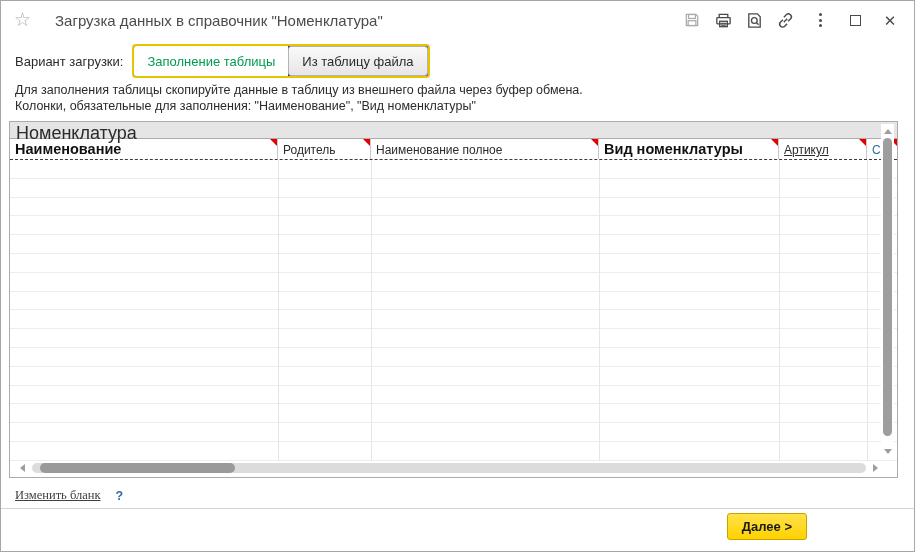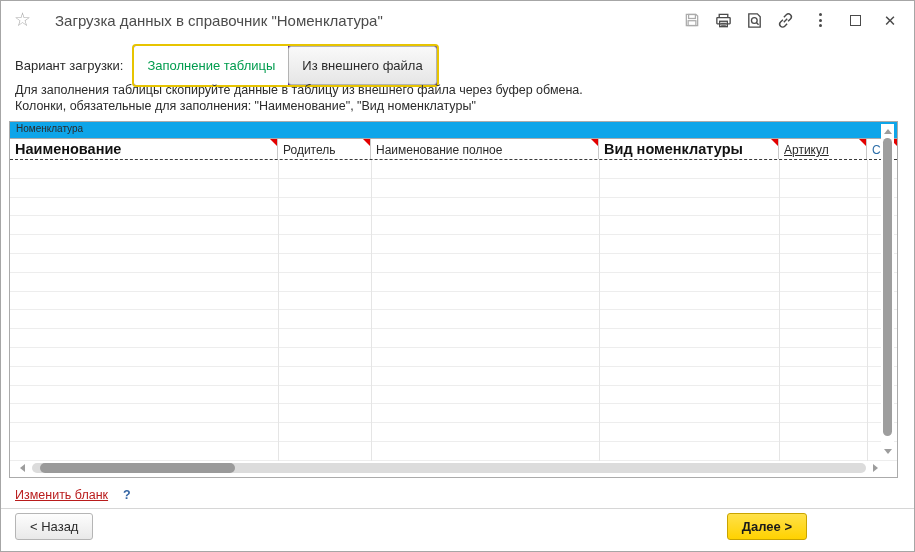--- a/index.html
+++ b/index.html
@@ -56,21 +56,21 @@
     display: flex; align-items: center;
   }
   .variant-label { font-size: 13px; color: #2b2b2b; }
   .seg-group {
     margin-left: 9px;
     display: flex;
     border: 2px solid #e7c400;
     border-radius: 4px;
     background: #4c1d95;
     overflow: hidden;
-    height: 43px;
+    height: 34px;
   }
   .seg {
     font-size: 13px;
     padding: 0 13px;
     display: flex; align-items: center;
     cursor: pointer;
     white-space: nowrap;
   }
   .seg.active { background: #fff; color: #009c4e; }
   .seg.inactive {
@@ -89,23 +89,23 @@
   
   .table-frame {
     position: absolute; top: 120px; left: 8px;
     width: 889px; height: 357px;
     border: 1px solid #ababab;
     background: #fff;
   }
   .group-header {
     height: 17px;
     padding: 1px 0 0 6px;
-    font-size: 10px;
+    font-size: 18px;
     border-bottom: 1px solid #ababab;
-    background: #0ea5e9;
+    background: #e5e5e5;
   }
   .header-row {
     height: 21px;
     display: flex;
     border-bottom: 1px dashed #3a3a3a;
     position: relative;
     justify-content: flex-end;
   }
   .hc {
     position: relative;
@@ -181,21 +181,21 @@
     position: absolute; left: 8px; top: 0; height: 10px; width: 195px;
     background: #9a9a9a; border-radius: 5px; cursor: pointer;
   }
 
   
   .link-row {
     position: absolute; top: 487px; left: 14px;
     display: flex; align-items: center;
     font-size: 12.5px;
   }
-  .edit-link { color: #b91c1c; text-decoration: underline; cursor: pointer; }
+  .edit-link { color: #404040; text-decoration: underline; cursor: pointer; font-family: Liberation Serif, serif; }
   .help-q { color: #3465a4; font-weight: bold; margin-left: 15px; cursor: pointer; }
 
   
   .footer-sep {
     position: absolute; top: 507px; left: 0; right: 0; height: 1px;
     background: #d6d6d6;
   }
   .btn {
     position: absolute; top: 512px;
     height: 27px;
@@ -268,21 +268,21 @@
       <span class="tb-btn gap-big">
         <span class="closex">✕</span>
       </span>
     </div>
   </div>
 
   <div class="variant-row">
     <span class="variant-label">Вариант загрузки:</span>
     <div class="seg-group">
       <div class="seg active">Заполнение таблицы</div>
-      <div class="seg inactive">Из внешнего файла</div>
+      <div class="seg inactive">Из таблицу файла</div>
     </div>
   </div>
 
   <div class="instructions">
     <div>Для заполнения таблицы скопируйте данные в таблицу из внешнего файла через буфер обмена.</div>
     <div>Колонки, обязательные для заполнения: "Наименование", "Вид номенклатуры"</div>
   </div>
 
   <div class="table-frame">
     <div class="group-header">Номенклатура</div>
@@ -360,16 +360,15 @@
         </span>
     </div>
   </div>
 
   <div class="link-row">
     <span class="edit-link">Изменить бланк</span>
     <span class="help-q">?</span>
   </div>
 
   <div class="footer-sep"></div>
-  <button class="btn btn-back">&lt; Назад</button>
   <button class="btn btn-next">Далее &gt;</button>
 
 </div>
 
 </body></html>

